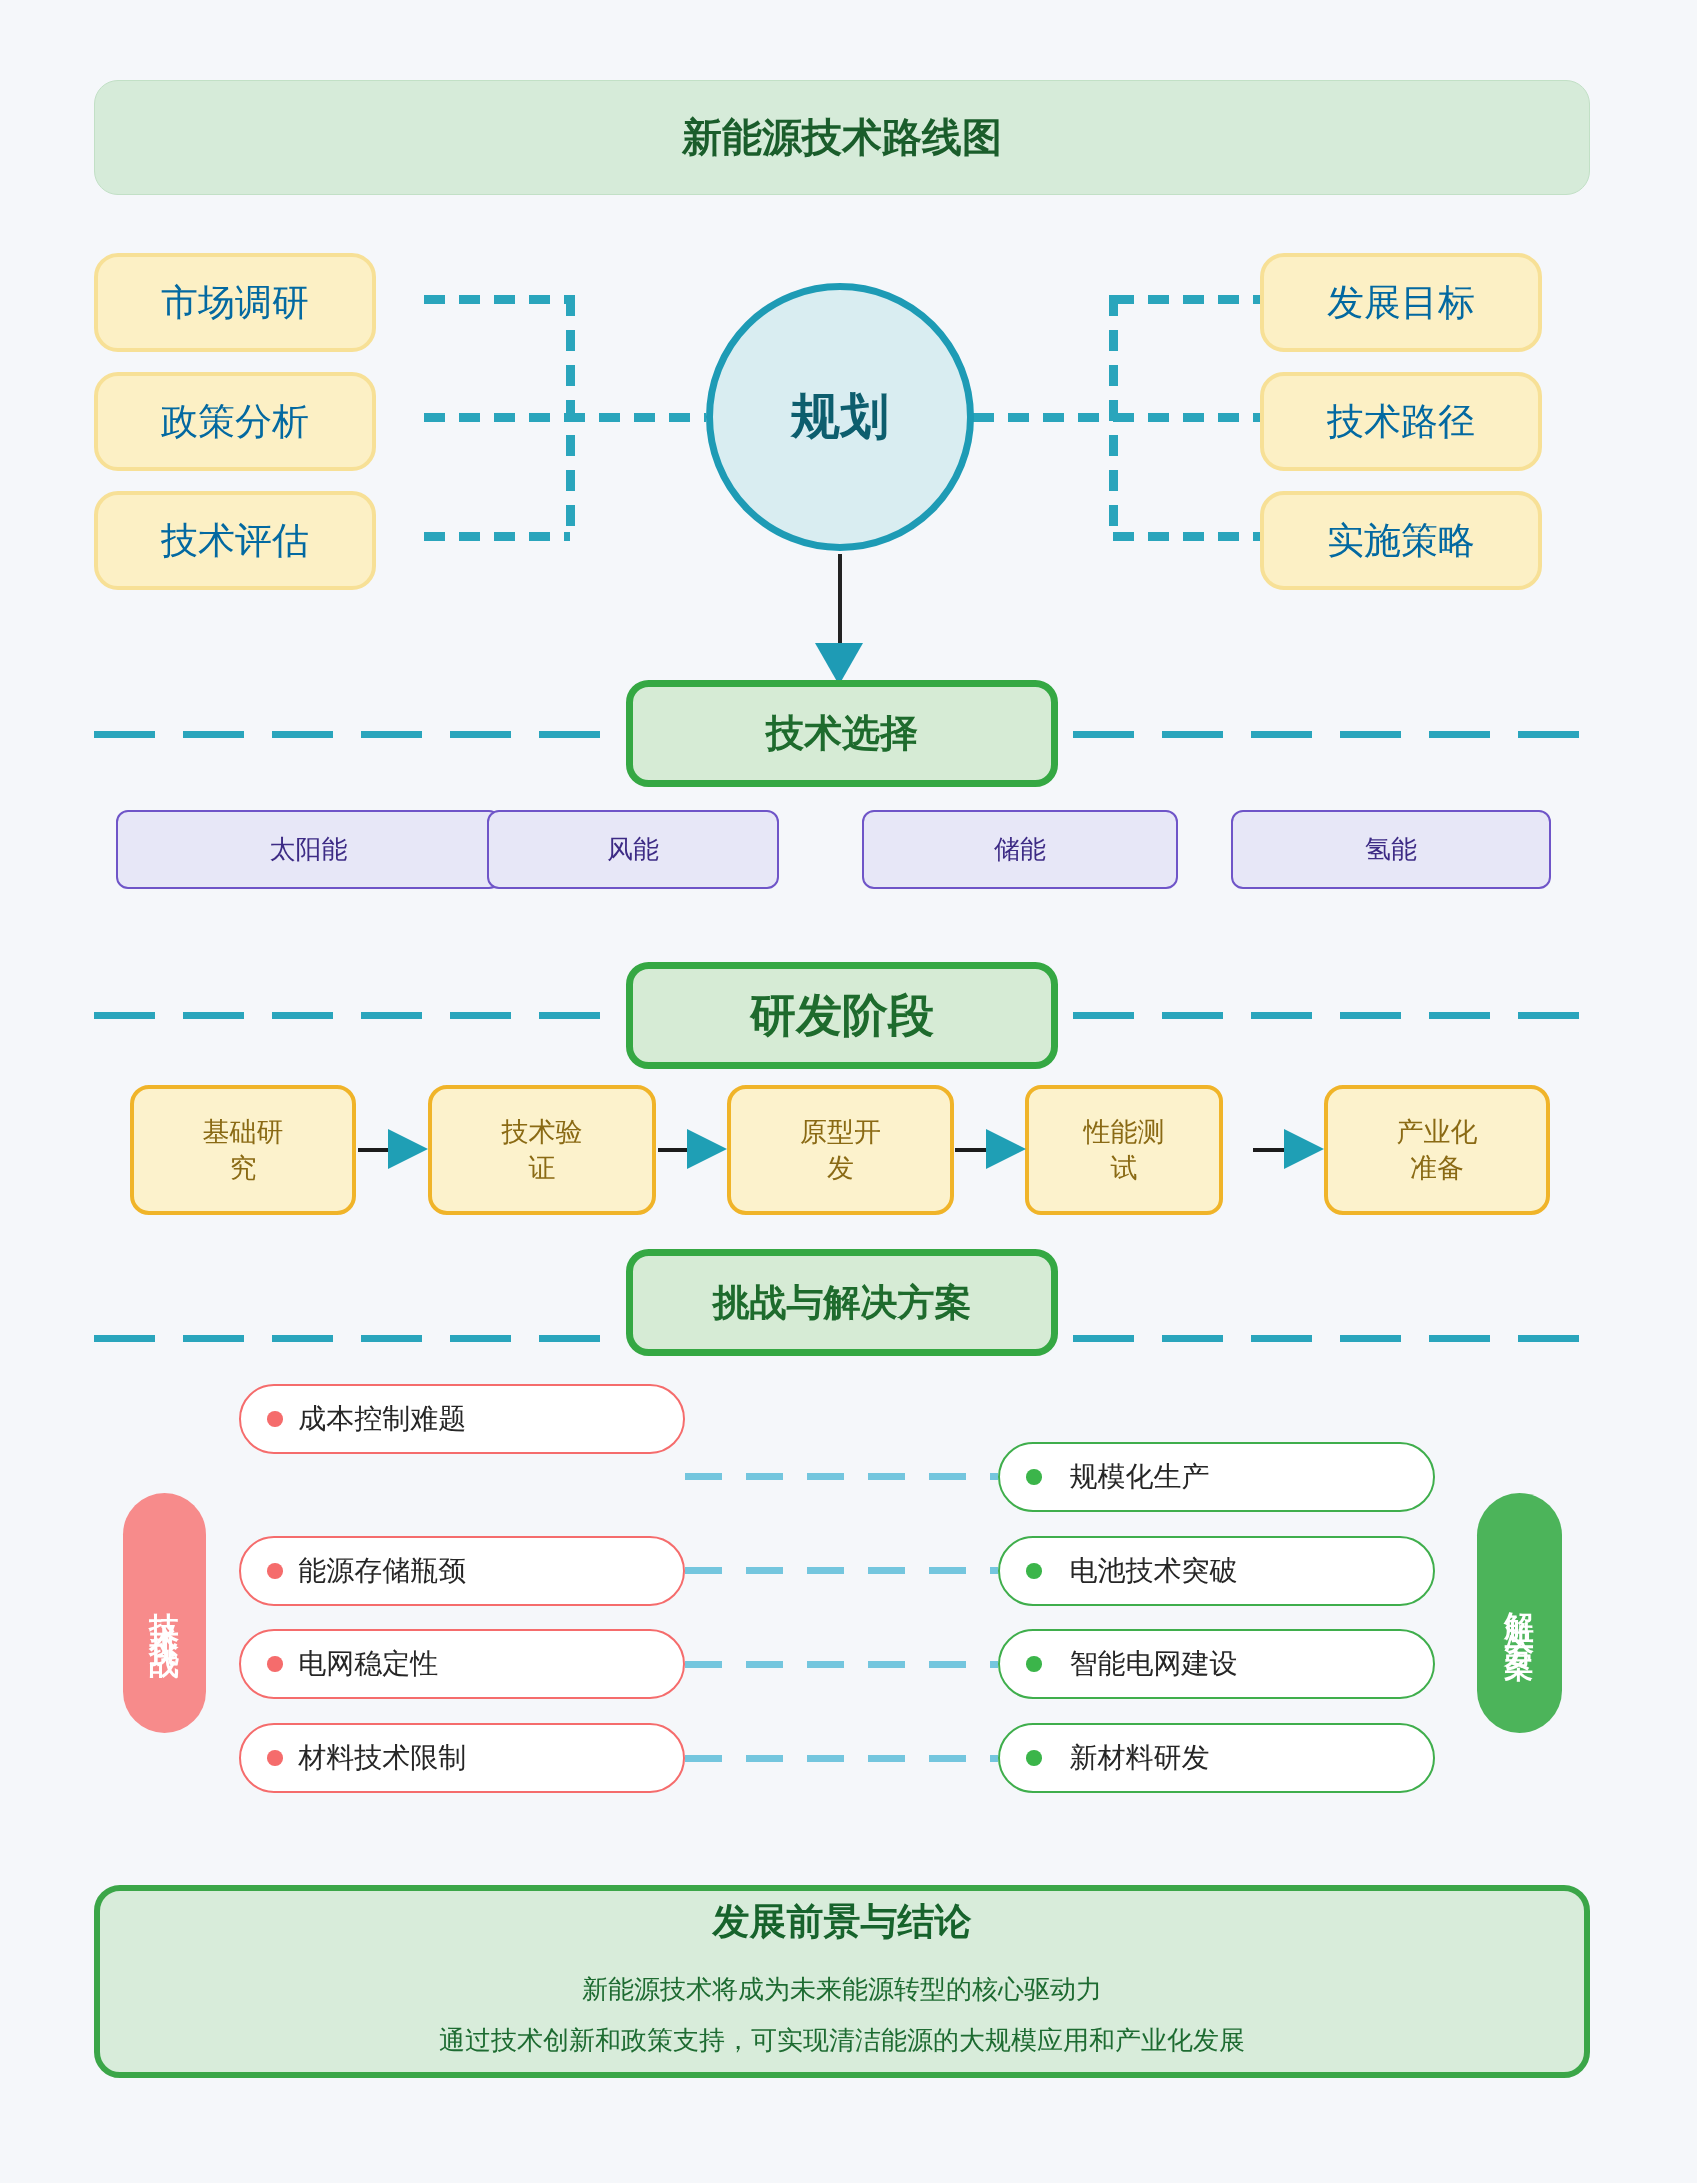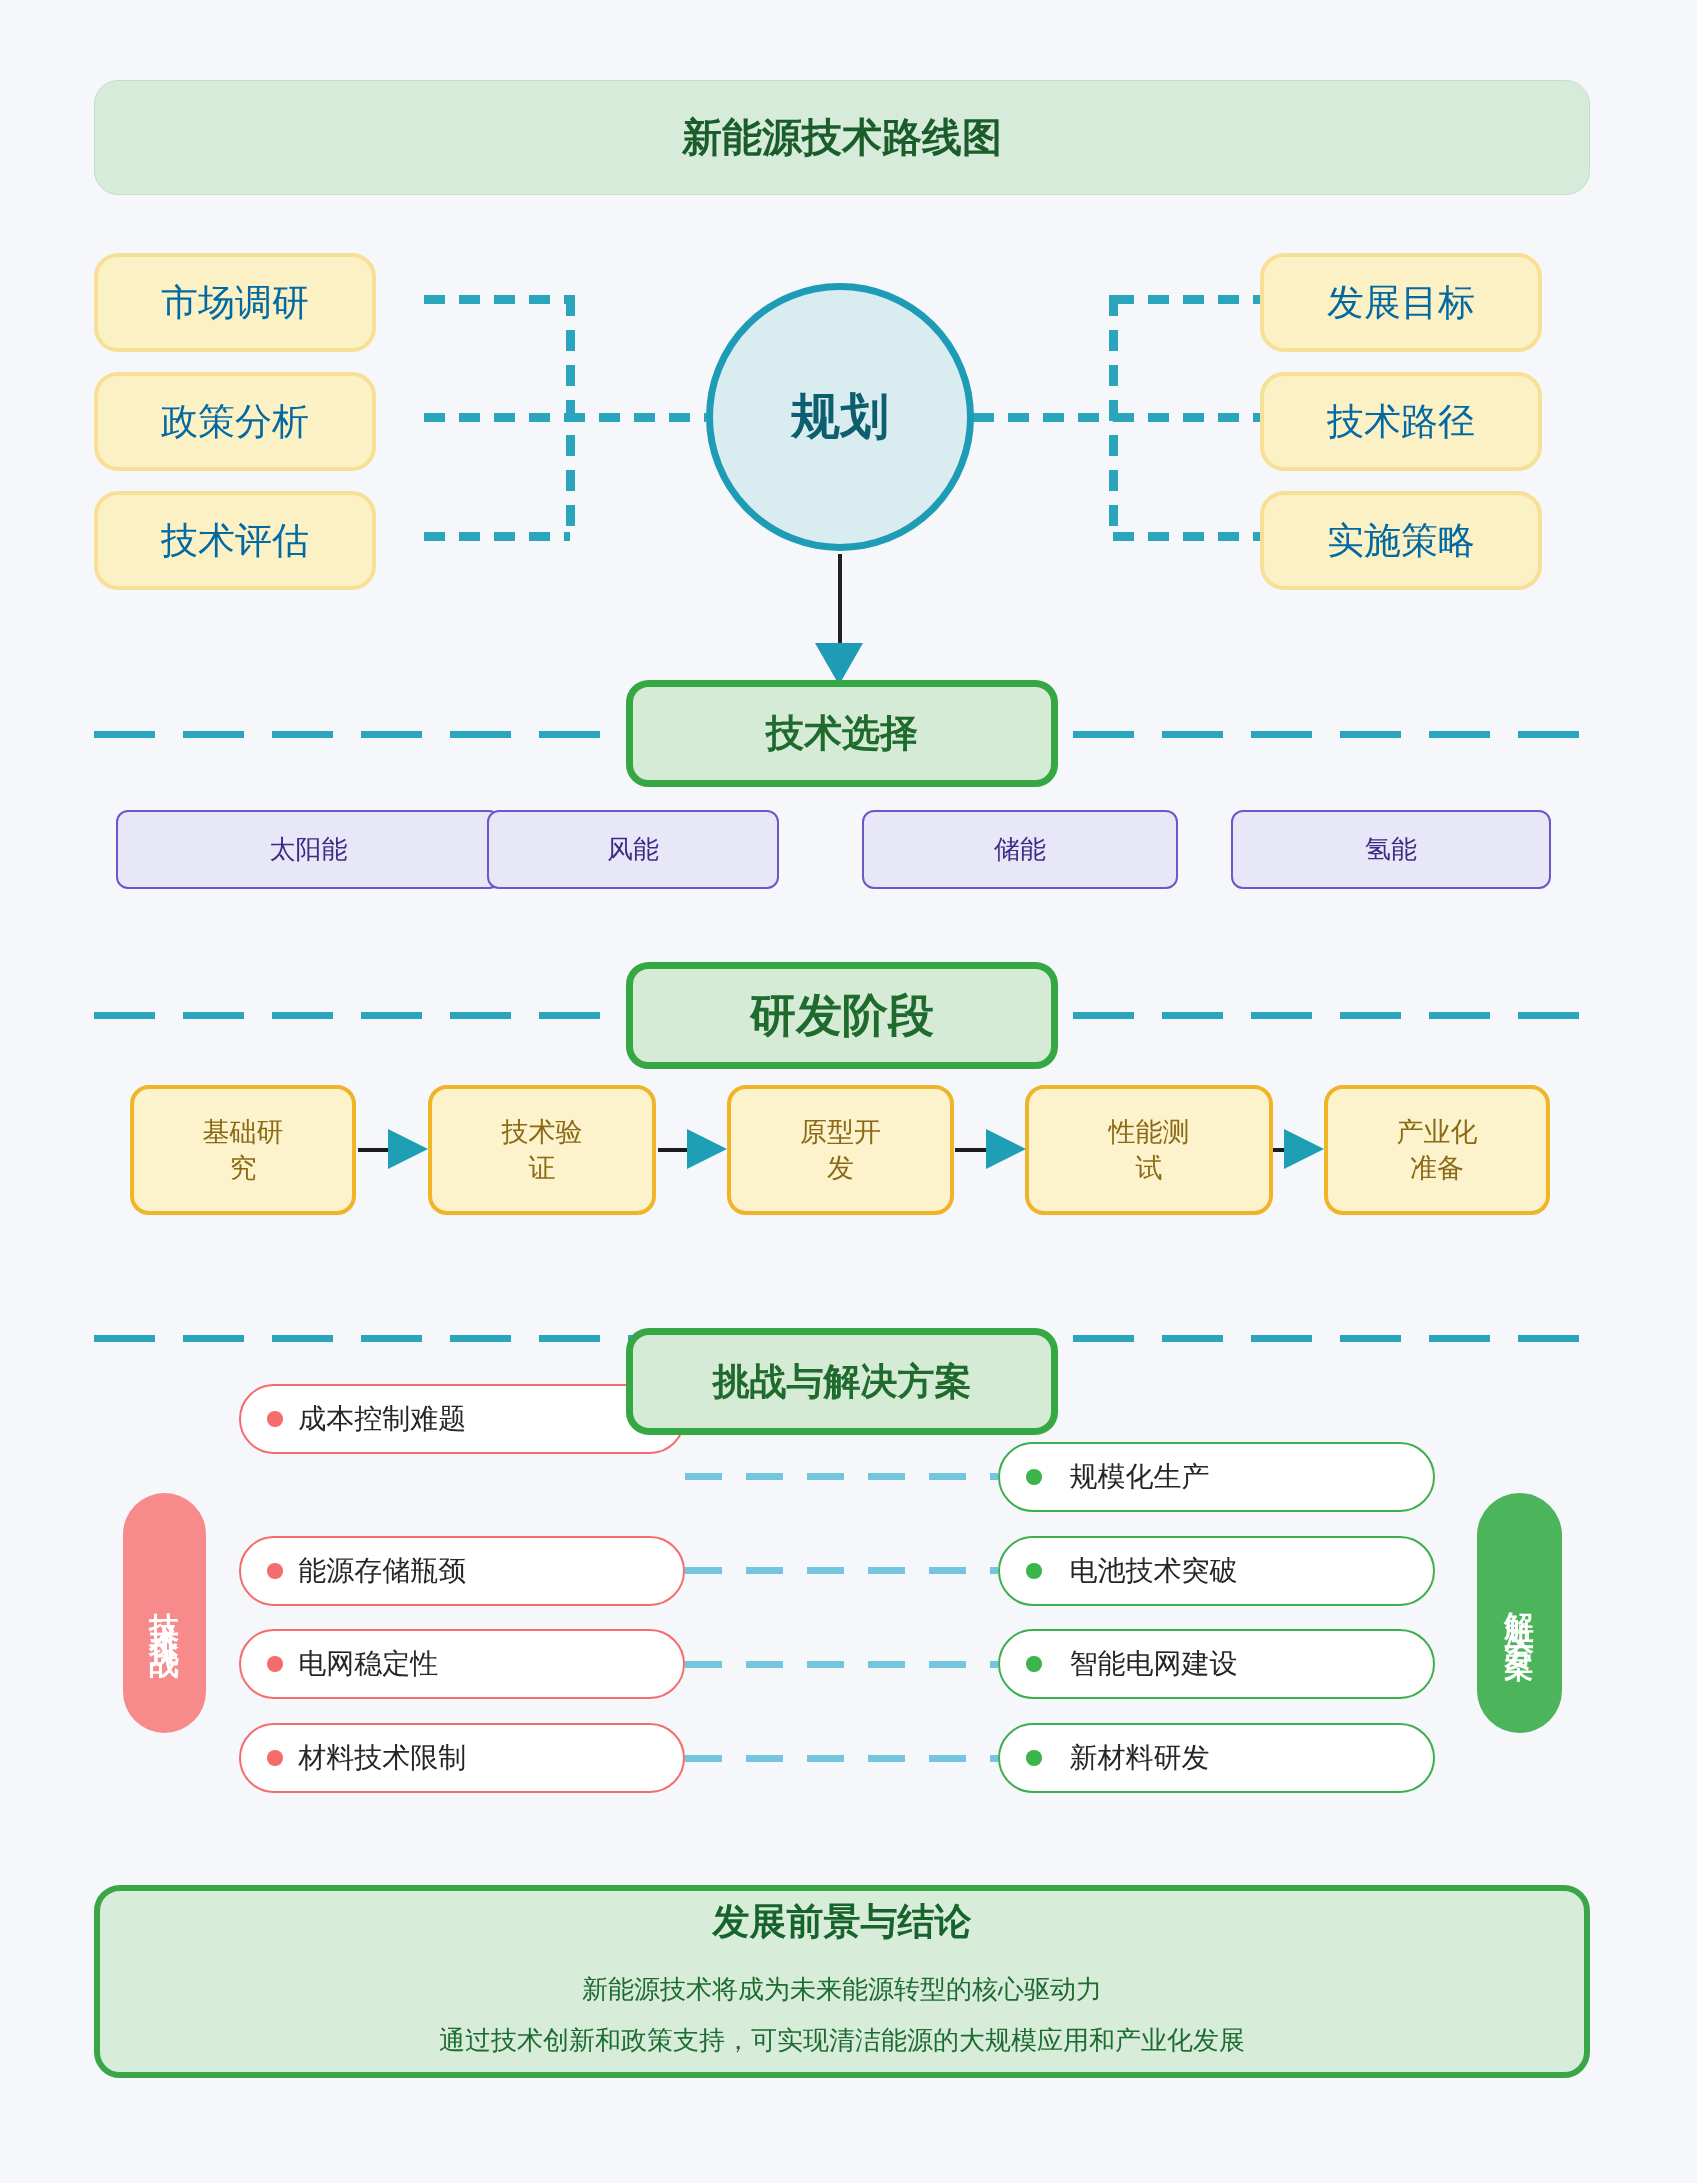--- a/index.html
+++ b/index.html
@@ -153,35 +153,35 @@
   <div class="abs pbox" style="left:1231px;width:320px;">氢能</div>
 
   <div class="abs ghead" style="top:962px;font-size:46px;">研发阶段</div>
 
   <div class="abs stage" style="left:130px;width:226px;">基础研
 究</div>
   <div class="abs stage" style="left:428px;width:228px;">技术验
 证</div>
   <div class="abs stage" style="left:727px;width:227px;">原型开
 发</div>
-  <div class="abs stage" style="left:1025px;width:248px;">性能测
+  <div class="abs stage" style="left:1025px;width:198px;border-radius:16px;">性能测
 试</div>
   <div class="abs stage" style="left:1324px;width:226px;">产业化
 准备</div>
 
   <div class="abs stage-line" style="left:358px;"></div>
   <div class="abs stage-tri" style="left:388px;"></div>
   <div class="abs stage-line" style="left:658px;"></div>
   <div class="abs stage-tri" style="left:687px;"></div>
   <div class="abs stage-line" style="left:955px;"></div>
   <div class="abs stage-tri" style="left:986px;"></div>
   <div class="abs stage-line" style="left:1253px;"></div>
   <div class="abs stage-tri" style="left:1284px;"></div>
 
-  <div class="abs ghead" style="top:1328px;font-size:37px;border-radius:23px;">挑战与解决方案</div>
+  <div class="abs ghead" style="top:1249px;font-size:37px;">挑战与解决方案</div>
 
   <div class="abs pill-link" style="top:1473px;"></div>
   <div class="abs pill-link" style="top:1567px;"></div>
   <div class="abs pill-link" style="top:1661px;"></div>
   <div class="abs pill-link" style="top:1755px;"></div>
 
   <div class="abs pill red" style="top:1384px;font-family:Liberation Serif, serif;">
     <span class="dot red"></span>
     <span>成本控制难题</span>
   </div>

